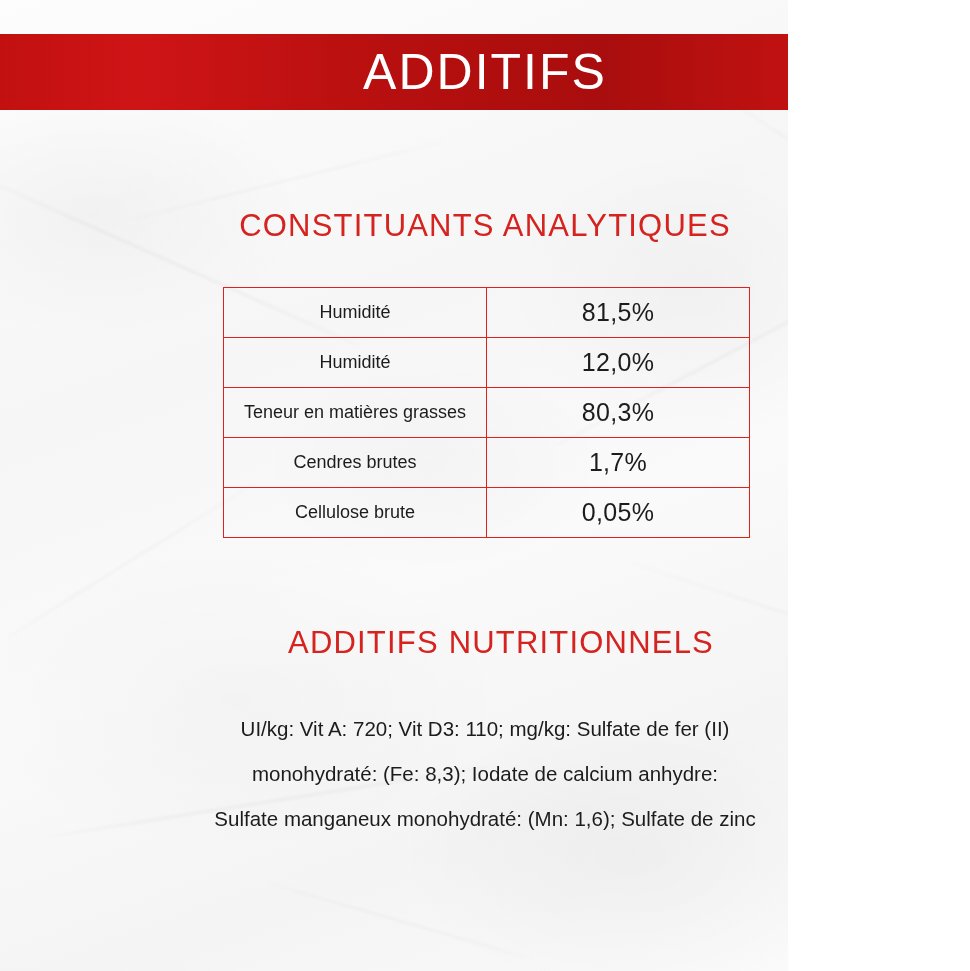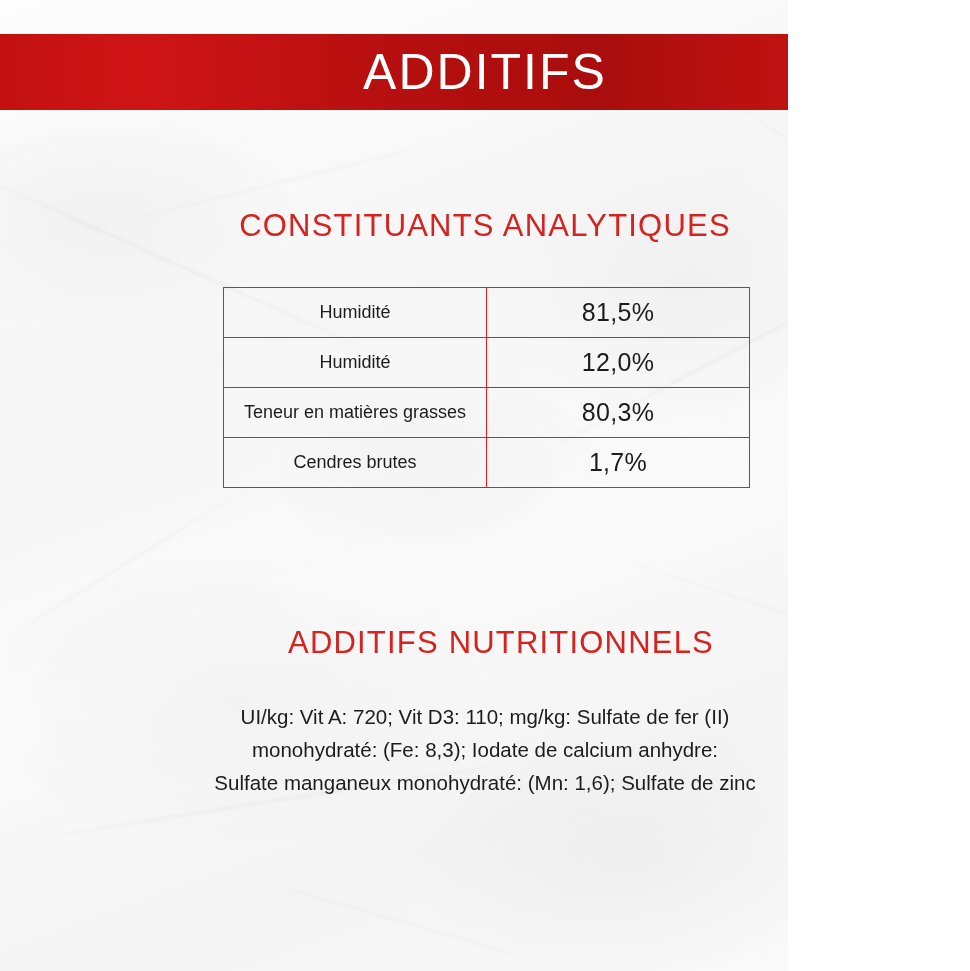--- a/index.html
+++ b/index.html
@@ -123,21 +123,21 @@
   .additives-body {
     position: absolute;
     top: 700px;
     left: 95px;
     width: 780px;
     text-align: center;
     color: #1c1c1c;
     font-size: 20.5px;
     line-height: 1.62;
   }
-  .additives-body p { margin: 0; }
+  .additives-body p { margin: 12px; }
 </style>
 </head>
 <body>
 
 <div class="page">
 
   <div class="vein v1"></div>
   <div class="vein v2"></div>
   <div class="vein v3"></div>
   <div class="vein v4"></div>
@@ -164,20 +164,24 @@
           <td class="value-cell">12,0%</td>
         </tr>
         <tr class="row-h">
           <td class="label-cell">Teneur en matières grasses</td>
           <td class="value-cell">80,3%</td>
         </tr>
         <tr class="row-h">
           <td class="label-cell">Cendres brutes</td>
           <td class="value-cell">1,7%</td>
         </tr>
+        <tr class="row-h">
+          <td class="label-cell">Cellulose brute</td>
+          <td class="value-cell">0,05%</td>
+        </tr>
       </tbody>
     </table>
   </div>
 
   <div id="additives-title" class="section-title">ADDITIFS NUTRITIONNELS</div>
 
   <div class="additives-body">
     <p>UI/kg: Vit A: 720; Vit D3: 110; mg/kg: Sulfate de fer (II)</p>
     <p>monohydraté: (Fe: 8,3); Iodate de calcium anhydre:</p>
     <p>Sulfate manganeux monohydraté: (Mn: 1,6); Sulfate de zinc</p>

